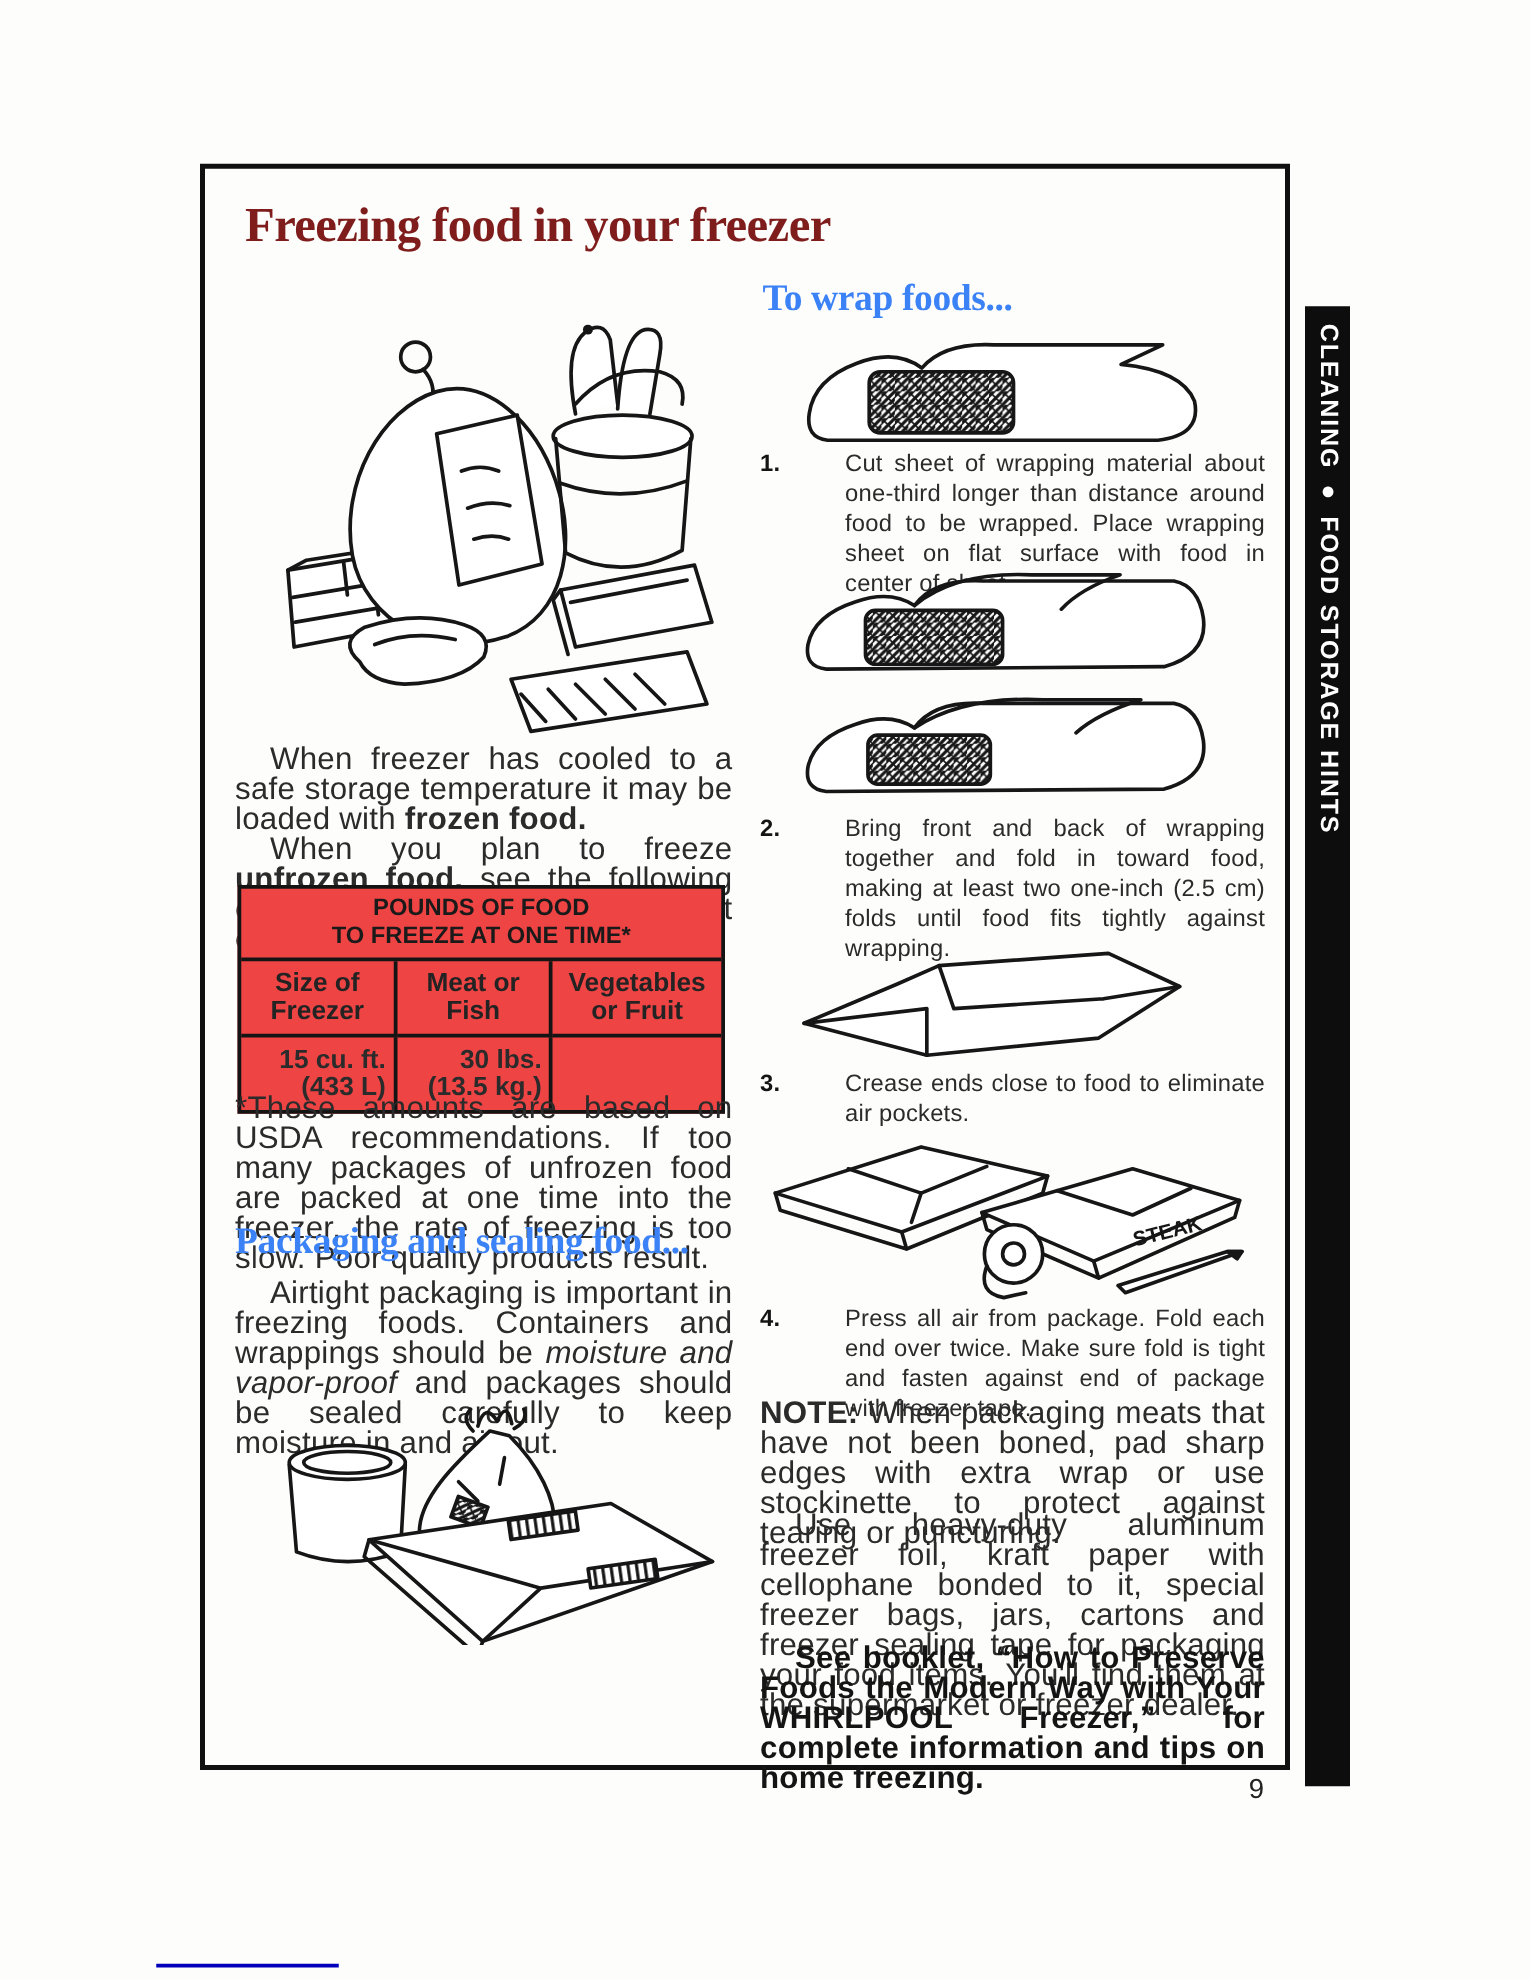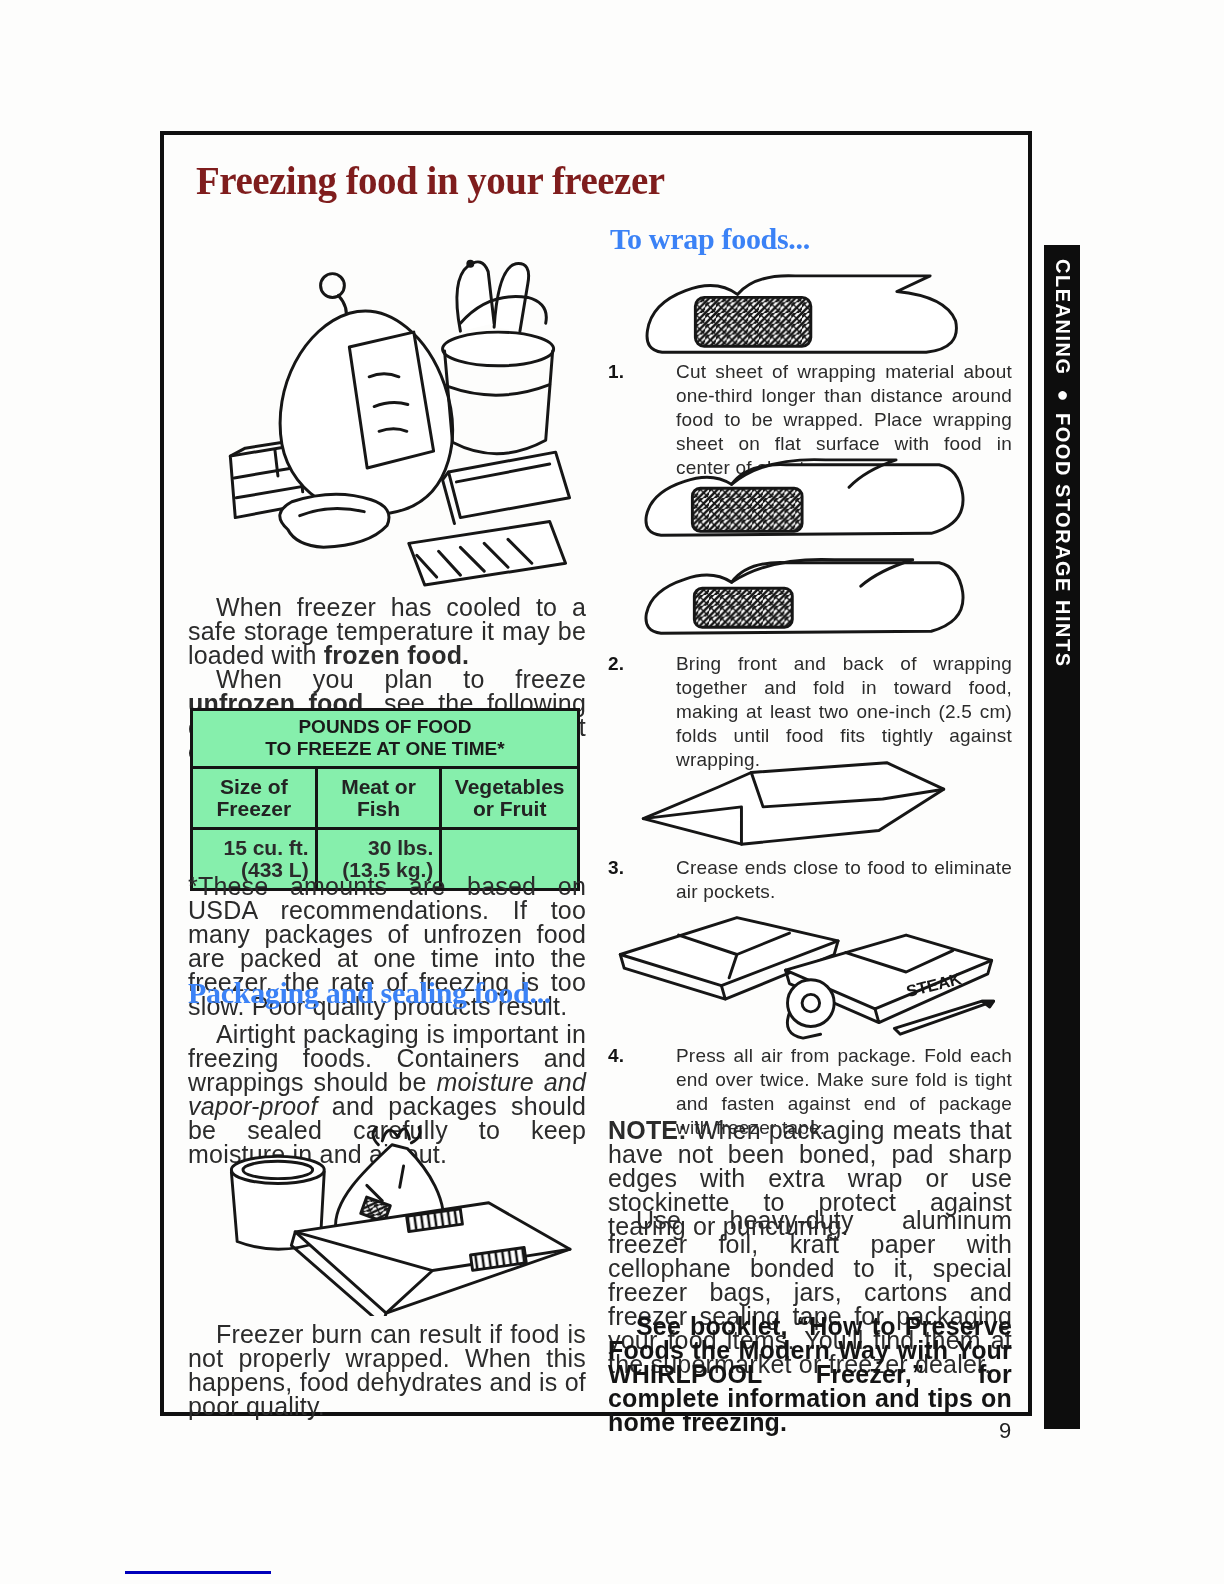--- a/index.html
+++ b/index.html
@@ -22,21 +22,21 @@
     font-family:"Liberation Serif", serif; font-weight:bold;
     font-size:30px; letter-spacing:-0.3px; color:#3b82f6;
   }
   .body-block { position:absolute; font-size:25px; line-height:24px; text-align:justify; color:#2b2b2b; letter-spacing:0.2px; }
   .body-block p { margin:0; }
   .ind { text-indent:28px; }
   .fig { position:absolute; }
   .fig svg { display:block; }
 
   
-  .food-table { position:absolute; left:190px; top:708px; width:384px; border:3px solid #141414; background:#86efac; }
+  .food-table { position:absolute; left:190px; top:708px; width:384px; border:3px solid #141414; background:#ef4444; }
   .t-title { border-bottom:3px solid #141414; text-align:center; font-weight:bold; font-size:19px; line-height:22px; padding:5px 4px 6px; color:#1a1a1a; }
   .t-grid { display:grid; grid-template-columns:1fr 1fr 1.08fr; }
   .t-cell { text-align:center; padding:7px 6px; font-size:21px; line-height:22px; }
   .t-colhead { font-weight:bold; border-bottom:3px solid #141414; color:#232323; }
   .t-c1, .t-c2 { border-right:3px solid #141414; }
   .t-data { color:#2b2b2b; font-weight:600;text-align:right; }
 
   
   .step { position:absolute; left:608px; width:404px; display:flex; font-size:19px; line-height:24px; color:#2b2b2b; letter-spacing:0.2px; }
   .step-num { font-weight:bold; width:28px; flex:none; color:#141414; }
@@ -151,23 +151,20 @@
         <path d="M170,80 L186,96 M208,60 L204,82" fill="none"></path>
         <rect x="166" y="96" width="26" height="18" transform="rotate(20 179 105)" fill="url(#scrib)"></rect>
         <path d="M96,128 L296,98 L380,146 L190,212 Z"></path>
         <path d="M96,128 L238,168 L380,146 M238,168 L190,212 M96,128 L92,142 L186,224 L190,212" fill="none"></path>
         <rect x="212" y="108" width="56" height="16" transform="rotate(-8 240 116)" fill="url(#tapes)"></rect>
         <rect x="278" y="148" width="56" height="16" transform="rotate(-8 306 156)" fill="url(#tapes)"></rect>
       </g>
     </svg>
   </div>
 
-  <div class="body-block" style="left:188px; top:1322px; width:398px;">
-    <p class="ind">Freezer burn can result if food is not properly wrapped. When this happens, food dehydrates and is of poor quality.</p>
-  </div>
 
   <h2 class="h-sec" style="left:610px; top:222px;">To wrap foods...</h2>
 
   <div class="fig" style="left:638px; top:270px; width:328px; height:90px;">
     <svg viewBox="0 0 330 92" width="328" height="90">
       <g stroke="#161616" stroke-width="3" fill="#fff" stroke-linejoin="round" stroke-linecap="round">
         <path d="M22,84 Q4,82 7,62 Q11,34 46,21 Q78,9 99,25 Q117,4 158,6 L296,6 L262,22 Q312,27 322,52 Q328,80 292,84 Z"></path>
         <rect x="56" y="28" width="118" height="50" rx="9" fill="url(#scrib)"></rect>
       </g>
     </svg>

